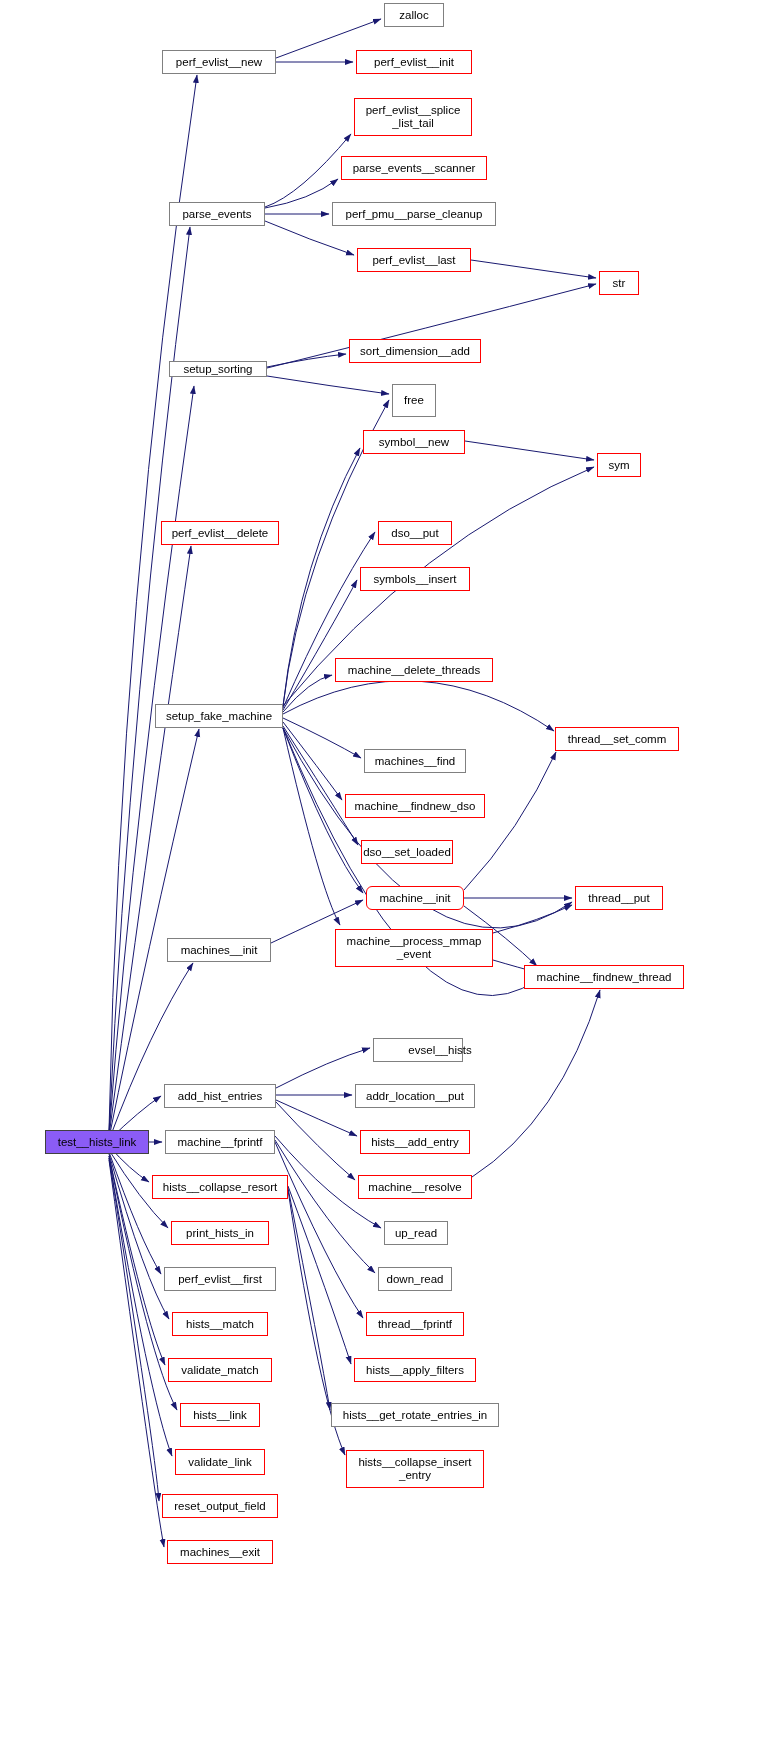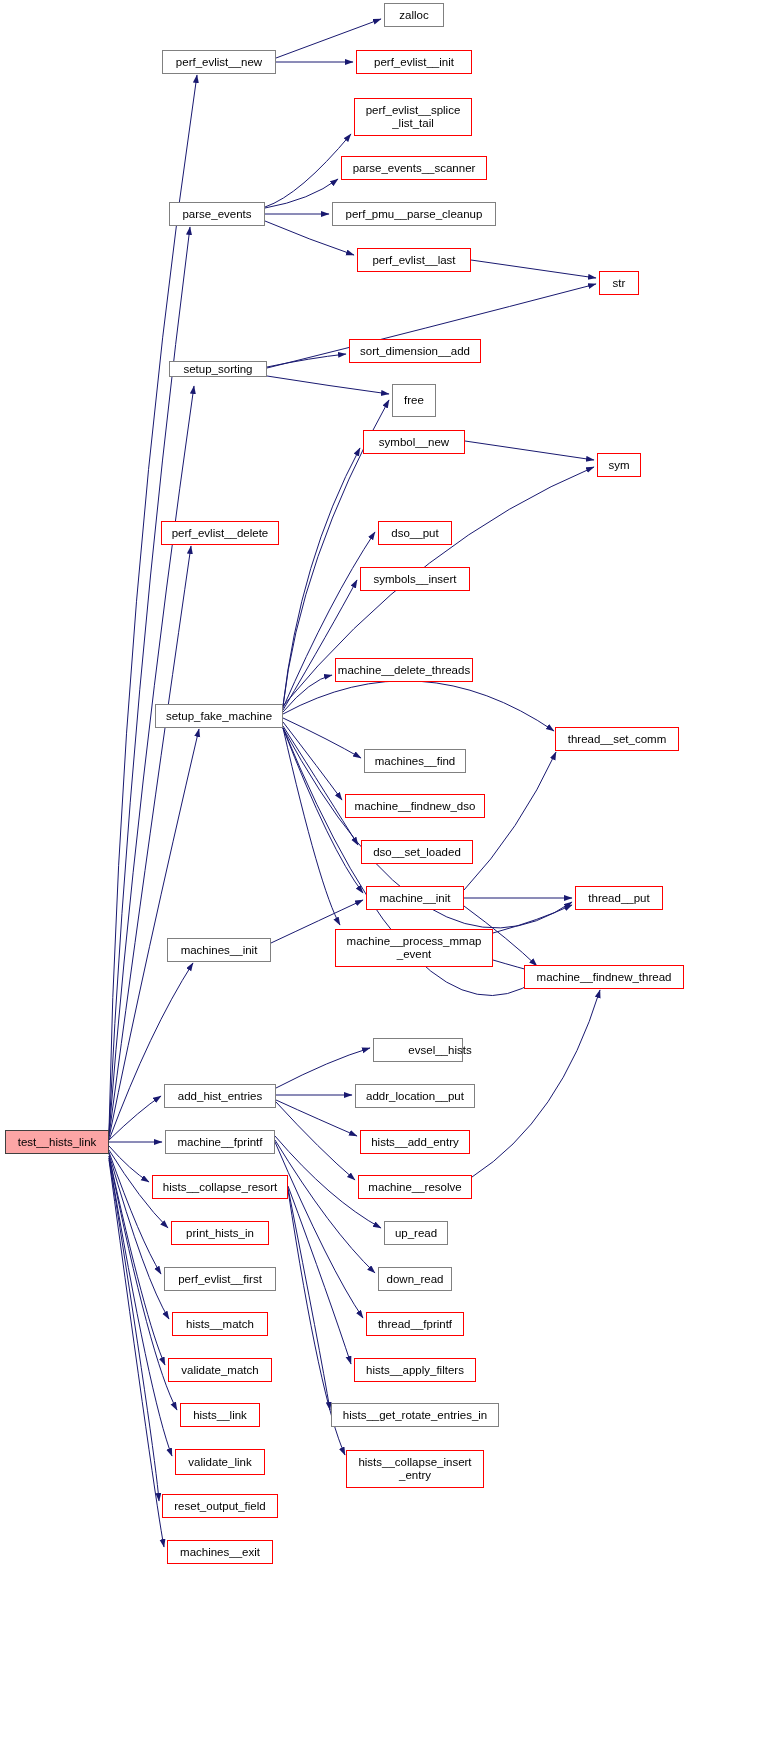--- a/index.html
+++ b/index.html
@@ -37,22 +37,23 @@
     background: #ffffff;
     border: 1px solid #808080;
     white-space: pre-line;
     letter-spacing: 0px;
     cursor: default;
   }
   .node.red {
     border: 1px solid #ff0000;
   }
   .node.cur {
-    background: #fca5a5;
+    background: #8b5cf6;
     border: 1px solid #404040;
+    margin-left: 40px;
   }
 </style>
 </head>
 <body>
 
 <div id="graph">
   <svg id="edges" viewBox="0 0 779 1741" xmlns="http://www.w3.org/2000/svg">
     <defs>
       <marker id="arrow" markerWidth="9" markerHeight="9" refX="8" refY="3" orient="auto" markerUnits="strokeWidth">
         <path d="M0,0 L0,6 L8.5,3 z" fill="#191970"></path>
@@ -132,27 +133,27 @@
       <div class="node red" style="left: 357px; top: 248px; width: 114px; height: 24px;">perf_evlist__last</div>
       <div class="node red" style="left: 599px; top: 271px; width: 40px; height: 24px;">str</div>
       <div class="node red" style="left: 349px; top: 339px; width: 132px; height: 24px;">sort_dimension__add</div>
       <div class="node" style="left: 169px; top: 361px; width: 98px; height: 16px;">setup_sorting</div>
       <div class="node" style="left: 392px; top: 384px; width: 44px; height: 33px;">free</div>
       <div class="node red" style="left: 363px; top: 430px; width: 102px; height: 24px;">symbol__new</div>
       <div class="node red" style="left: 597px; top: 453px; width: 44px; height: 24px;">sym</div>
       <div class="node red" style="left: 161px; top: 521px; width: 118px; height: 24px;">perf_evlist__delete</div>
       <div class="node red" style="left: 378px; top: 521px; width: 74px; height: 24px;">dso__put</div>
       <div class="node red" style="left: 360px; top: 567px; width: 110px; height: 24px;">symbols__insert</div>
-      <div class="node red" style="left: 335px; top: 658px; width: 138px; height: 24px;">machine__delete_threads</div>
+      <div class="node red" style="left: 335px; top: 658px; width: 158px; height: 24px;">machine__delete_threads</div>
       <div class="node" style="left: 155px; top: 704px; width: 128px; height: 24px;">setup_fake_machine</div>
       <div class="node red" style="left: 555px; top: 727px; width: 124px; height: 24px;">thread__set_comm</div>
       <div class="node" style="left: 364px; top: 749px; width: 102px; height: 24px;">machines__find</div>
       <div class="node red" style="left: 345px; top: 794px; width: 140px; height: 24px;">machine__findnew_dso</div>
-      <div class="node red" style="left: 361px; top: 840px; width: 112px; height: 24px;">dso__set_loaded</div>
-      <div class="node red" style="left: 366px; top: 886px; width: 98px; height: 24px;">machine__init</div>
+      <div class="node red" style="left: 361px; top: 840px; width: 92px; height: 24px;">dso__set_loaded</div>
+      <div class="node red" style="left: 366px; top: 886px; width: 98px; height: 24px; border-radius: 6px;">machine__init</div>
       <div class="node red" style="left: 575px; top: 886px; width: 88px; height: 24px;">thread__put</div>
       <div class="node red" style="left: 335px; top: 929px; width: 158px; height: 38px;">machine__process_mmap
 _event</div>
       <div class="node" style="left: 167px; top: 938px; width: 104px; height: 24px;">machines__init</div>
       <div class="node red" style="left: 524px; top: 965px; width: 160px; height: 24px;">machine__findnew_thread</div>
       <div class="node" style="left: 373px; top: 1038px; width: 90px; height: 24px; padding-left: 44px;">evsel__hists</div>
       <div class="node" style="left: 164px; top: 1084px; width: 112px; height: 24px;">add_hist_entries</div>
       <div class="node" style="left: 355px; top: 1084px; width: 120px; height: 24px;">addr_location__put</div>
       <div class="node cur" style="left: 5px; top: 1130px; width: 104px; height: 24px;">test__hists_link</div>
       <div class="node" style="left: 165px; top: 1130px; width: 110px; height: 24px;">machine__fprintf</div>

